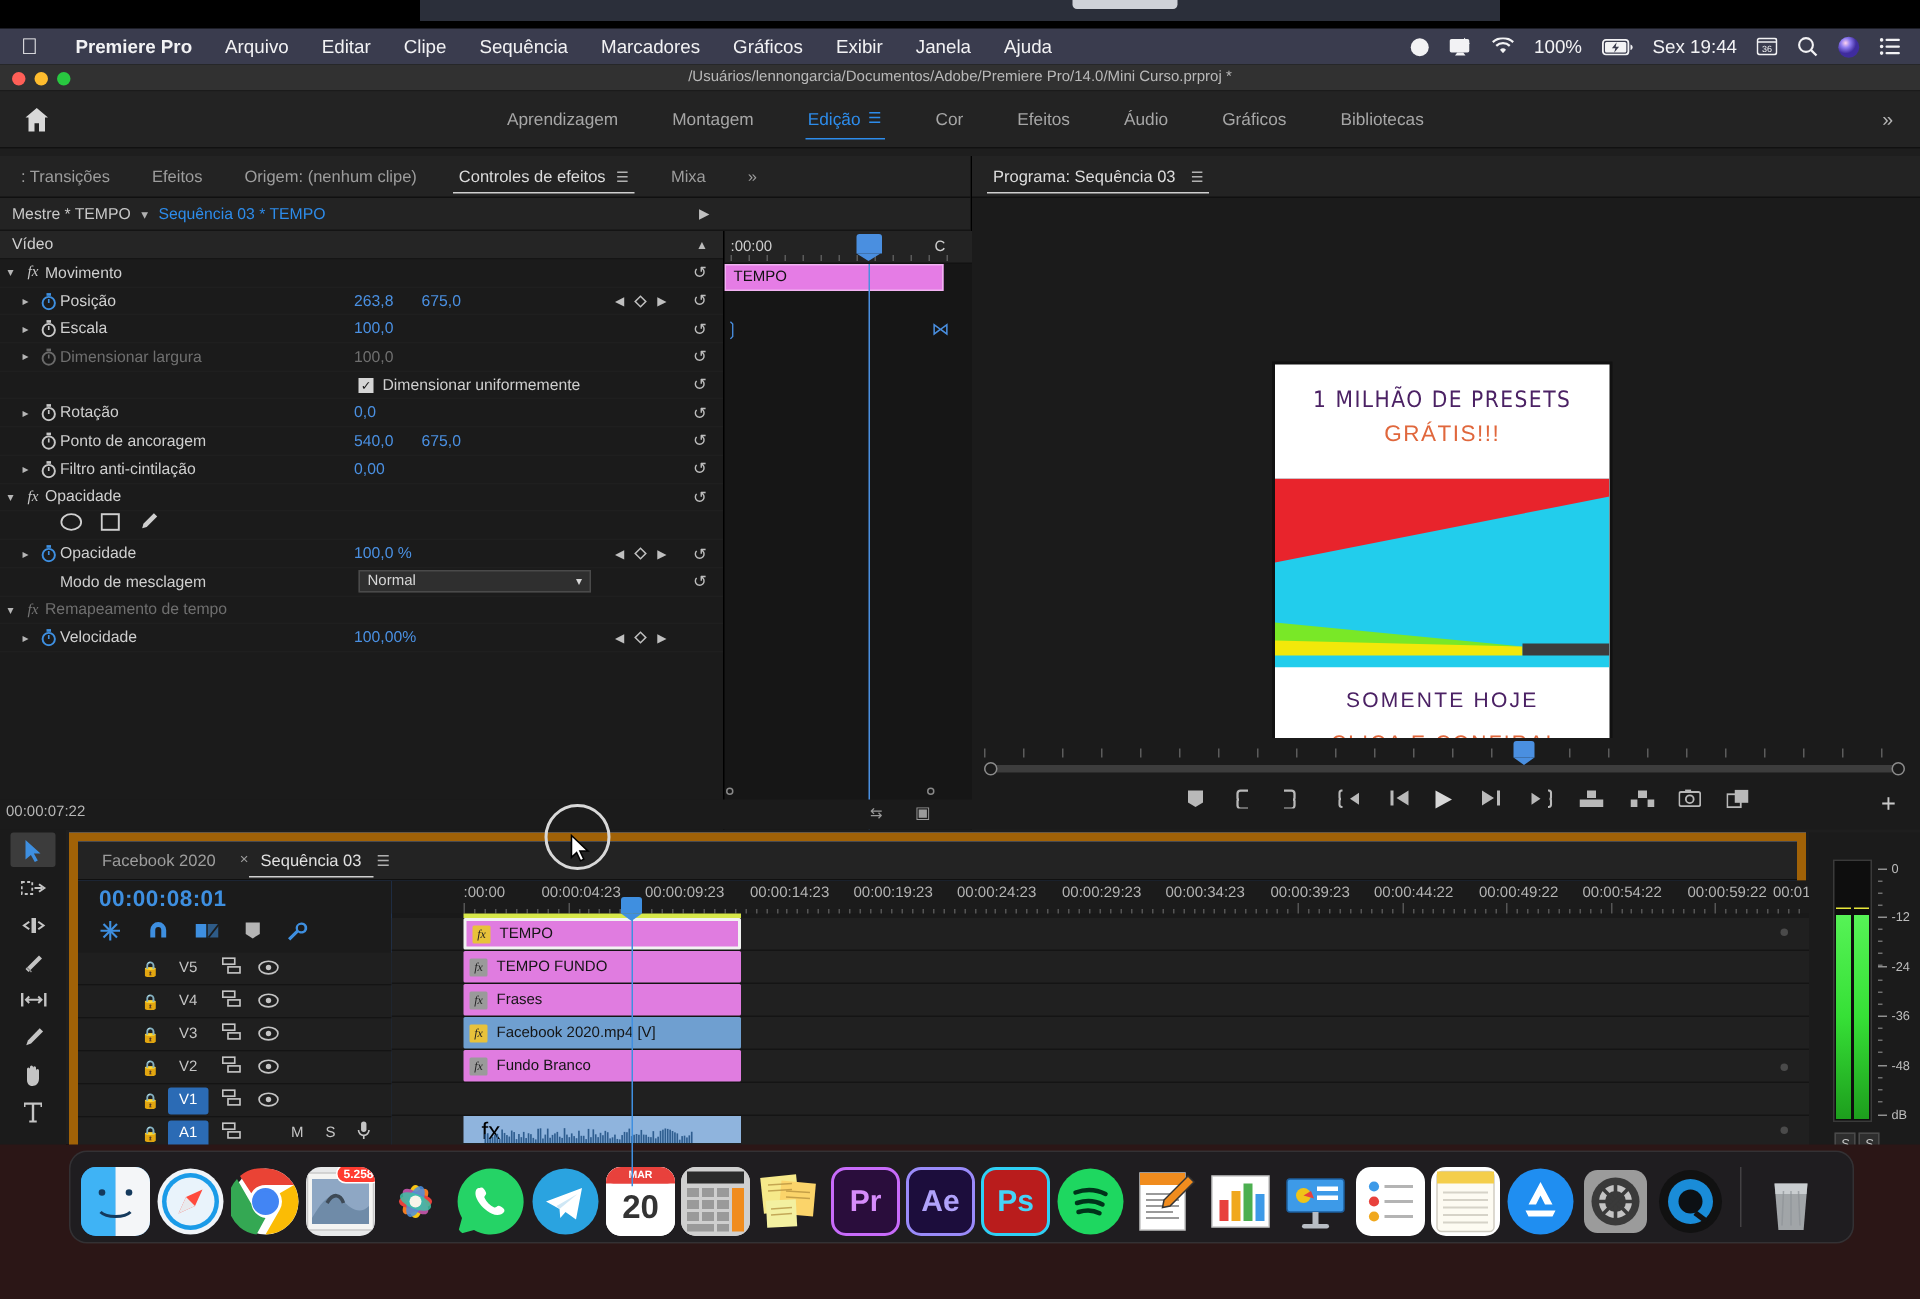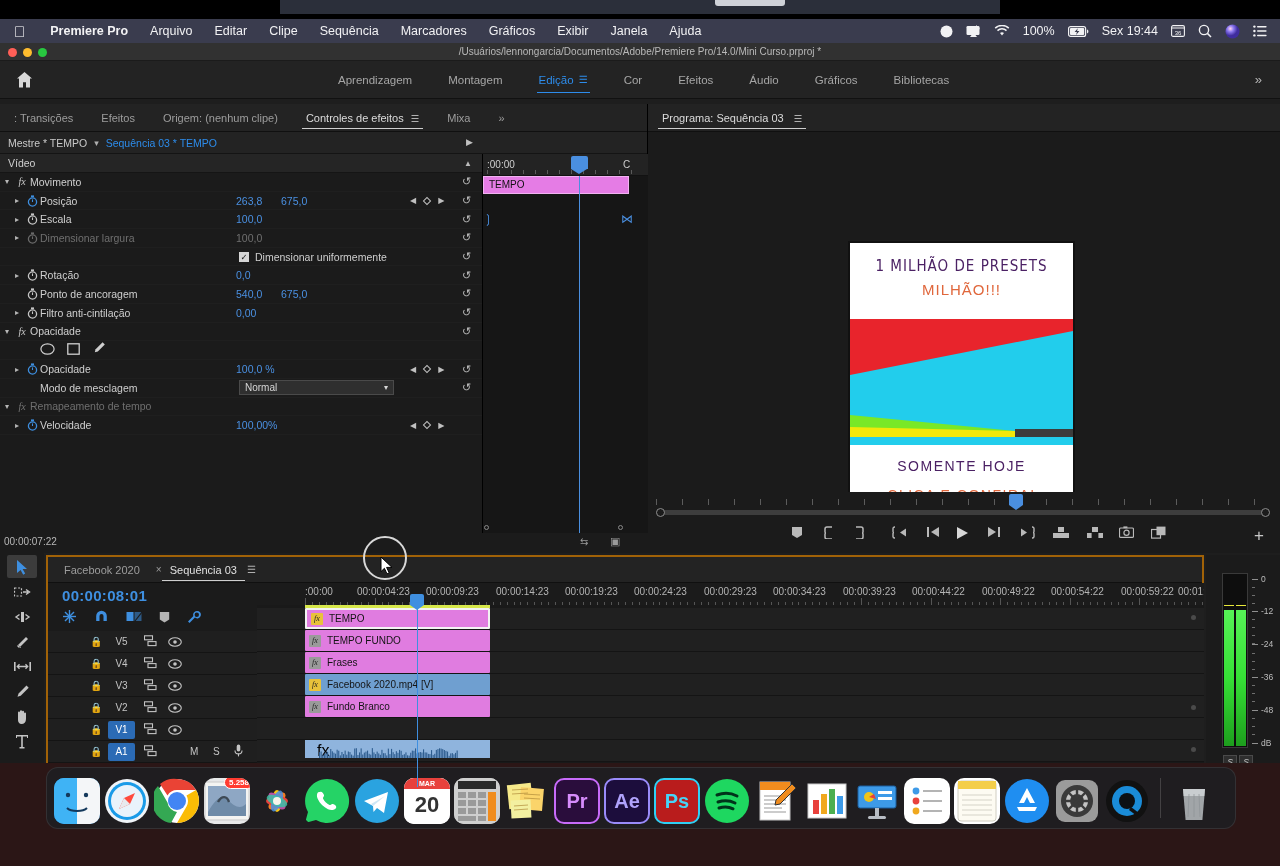--- a/index.html
+++ b/index.html
@@ -146,21 +146,21 @@
 
   .pm-transport { position:absolute; left:648px; top:479px; width:632px; height:30px; background:#1b1b1b; }
   .tp { position:absolute; top:4px; color:#c8c8c8; font-size:12px; display:flex; align-items:center; justify-content:center; }
   .tp-plus { position:absolute; right:16px; top:4px; color:#c8c8c8; font-size:17px; }
 
   
   .tools { position:absolute; left:0; top:510px; width:44px; height:253px; background:#1b1b1b; }
   .tool { position:relative; width:30px; height:23px; margin:2px auto 0; display:flex; align-items:center; justify-content:center; border-radius:2px;}
   .tool.sel { background:#3c3c3c; }
 
-  .tlpanel { position:absolute; left:46px; top:512px; width:1158px; height:232px; background:#3b82f6; border:2px solid #a16207; }
+  .tlpanel { position:absolute; left:46px; top:512px; width:1158px; height:232px; background:#3b82f6; border:6px solid #a16207; }
   .tl-tabs { height:26px; background:#232323; display:flex; align-items:center; border-bottom:1px solid #101010; }
   .tl-tab { font-size:11px; color:#9d9d9d; padding:0 16px; height:26px; line-height:26px; position:relative; white-space:nowrap;}
   .tl-tab.active { color:#e0e0e0; }
   .tl-tab.active::after { content:""; position:absolute; left:8px; right:8px; bottom:2px; height:1px; background:#cfcfcf; }
   .tl-close { font-size:10px; color:#9d9d9d; margin-right:-8px; }
 
   .tl-left { position:absolute; left:0; top:26px; width:209px; height:204px; background:#1b1b1b; }
   .tl-tc { position:absolute; left:14px; top:4px; font-size:15px; color:#3e8fe0; font-weight:bold; letter-spacing:0.3px;}
   .tl-tools { position:absolute; left:14px; top:26px; display:flex; align-items:center; gap:17px; }
 
@@ -607,21 +607,21 @@
           <span class="ptab active">
             <span>Programa: Sequência 03</span>
             <span class="burger">☰</span>
           </span>
         </div>
 
         <div class="pm-stage">
           <div class="pm-video">
             <div class="pm-inner">
               <div class="pm-title1">1 MILHÃO DE PRESETS</div>
-              <div class="pm-title2">MILHÃO!!!</div>
+              <div class="pm-title2">GRÁTIS!!!</div>
               <svg class="pm-graphic" viewBox="0 0 223 126" preserveAspectRatio="none">
                 <rect x="0" y="0" width="223" height="126" fill="#22cdec"></rect>
                 <polygon points="0,0 223,0 223,12 0,56" fill="#e8242c"></polygon>
                 <polygon points="0,96 165,112 0,112" fill="#79e827"></polygon>
                 <polygon points="0,108 165,112 165,118 0,118" fill="#f2e80a"></polygon>
                 <rect x="165" y="110" width="58" height="8" fill="#3c3c3c"></rect>
               </svg>
               <div class="pm-title3">SOMENTE HOJE</div>
               <div class="pm-title4">CLICA E CONFIRA!</div>
             </div>

